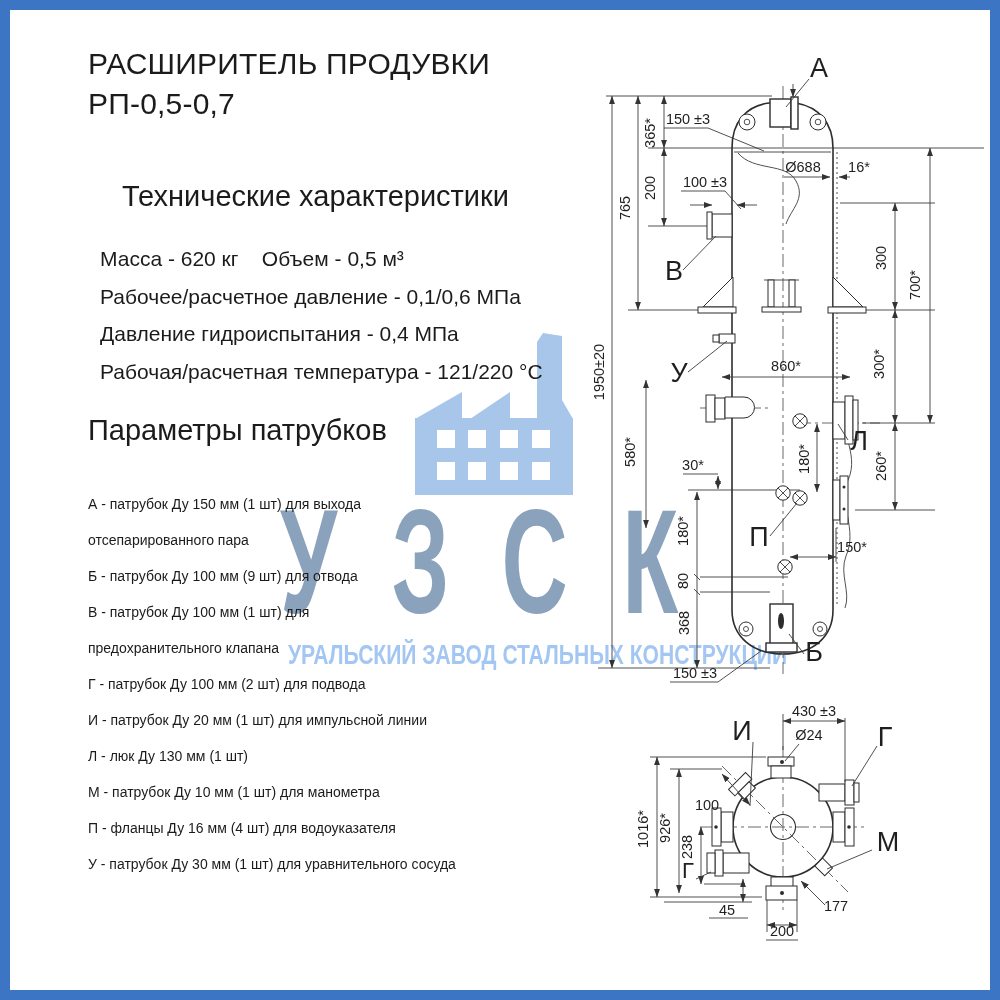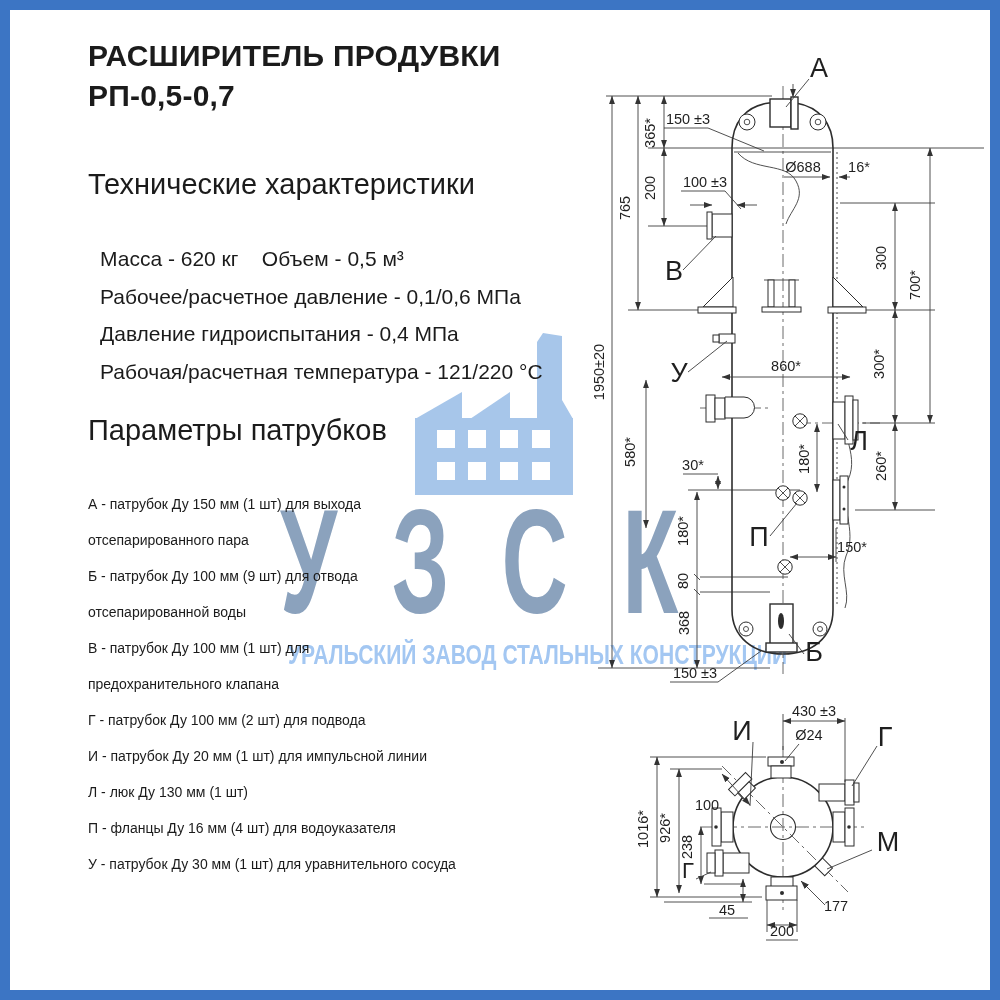--- a/index.html
+++ b/index.html
@@ -3,23 +3,23 @@
 <meta charset="utf-8">
 <style>
   html,body{margin:0;padding:0;}
   body{
     width:1000px;height:1000px;position:relative;background:#ffffff;
     font-family:"Liberation Sans", sans-serif;color:#1b1b1b;overflow:hidden;
   }
   .frame{position:absolute;inset:0;border:10px solid #3c75c4;box-sizing:border-box;z-index:6;pointer-events:none;}
   
   .left-col{position:absolute;left:0;top:0;width:600px;height:1000px;z-index:3;}
-  .title{position:absolute;left:88px;top:36px;font-size:30px;font-weight:bold;line-height:40px;letter-spacing:.2px;}
+  .title{position:absolute;left:88px;top:44px;font-size:30px;font-weight:normal;line-height:40px;letter-spacing:.2px;}
   .section-h{position:absolute;left:88px;font-size:29px;font-weight:400;}
-  .section-specs{top:168px;}
+  .section-specs{top:180px;margin-left:34px;}
   .section-nozzles{top:414px;}
   .specs{position:absolute;left:100px;top:240px;font-size:21px;line-height:37.5px;}
   .spec-line{white-space:pre-wrap;}
   .nozzles{position:absolute;left:88px;top:486px;font-size:14px;line-height:36px;width:505px;}
   
   .wm{position:absolute;z-index:1;}
   .wm-abbr{left:280px;top:488px;font-size:148px;line-height:148px;font-weight:bold;
     letter-spacing:88px;color:#8ba2bd;transform:scaleX(0.62);transform-origin:0 0;white-space:nowrap;}
   .wm-tagline{left:288px;top:640px;font-size:27px;line-height:30px;font-weight:bold;color:#a3c7f2;
     transform:scaleX(0.78);transform-origin:0 0;white-space:nowrap;}
@@ -75,26 +75,26 @@
     <div class="spec-line">Масса - 620 кг    Объем - 0,5 м³</div>
     <div class="spec-line">Рабочее/расчетное давление - 0,1/0,6 МПа</div>
     <div class="spec-line">Давление гидроиспытания - 0,4 МПа</div>
     <div class="spec-line">Рабочая/расчетная температура - 121/220 °С</div>
   </div>
   <div class="section-h section-nozzles">Параметры патрубков</div>
   <div class="nozzles">
     <div>А - патрубок Ду 150 мм (1 шт) для выхода</div>
     <div>отсепарированного пара</div>
     <div>Б - патрубок Ду 100 мм (9 шт)  для отвода</div>
-    <div>отсепарированной воды</div>
     <div>В - патрубок Ду 100 мм (1 шт) для</div>
     <div>предохранительного клапана</div>
     <div>Г - патрубок Ду 100 мм (2 шт) для подвода</div>
     <div>И - патрубок Ду 20 мм (1 шт) для импульсной линии</div>
     <div>Л - люк Ду 130 мм (1 шт)</div>
+    <div>М - патрубок Ду 10 мм (1 шт) для манометра</div>
     <div>П - фланцы Ду 16 мм (4 шт) для водоуказателя</div>
     <div>У - патрубок Ду 30 мм (1 шт) для уравнительного сосуда</div>
   </div>
 </div>
 
 <svg class="drawing" viewBox="588 30 402 960" width="402" height="960">
   <defs>
     <marker id="ar" viewBox="0 0 10 10" refX="9.3" refY="5" markerWidth="10" markerHeight="10" orient="auto-start-reverse">
       <path d="M0,1.6 L9.6,5 L0,8.4 z" fill="#333"></path>
     </marker>

